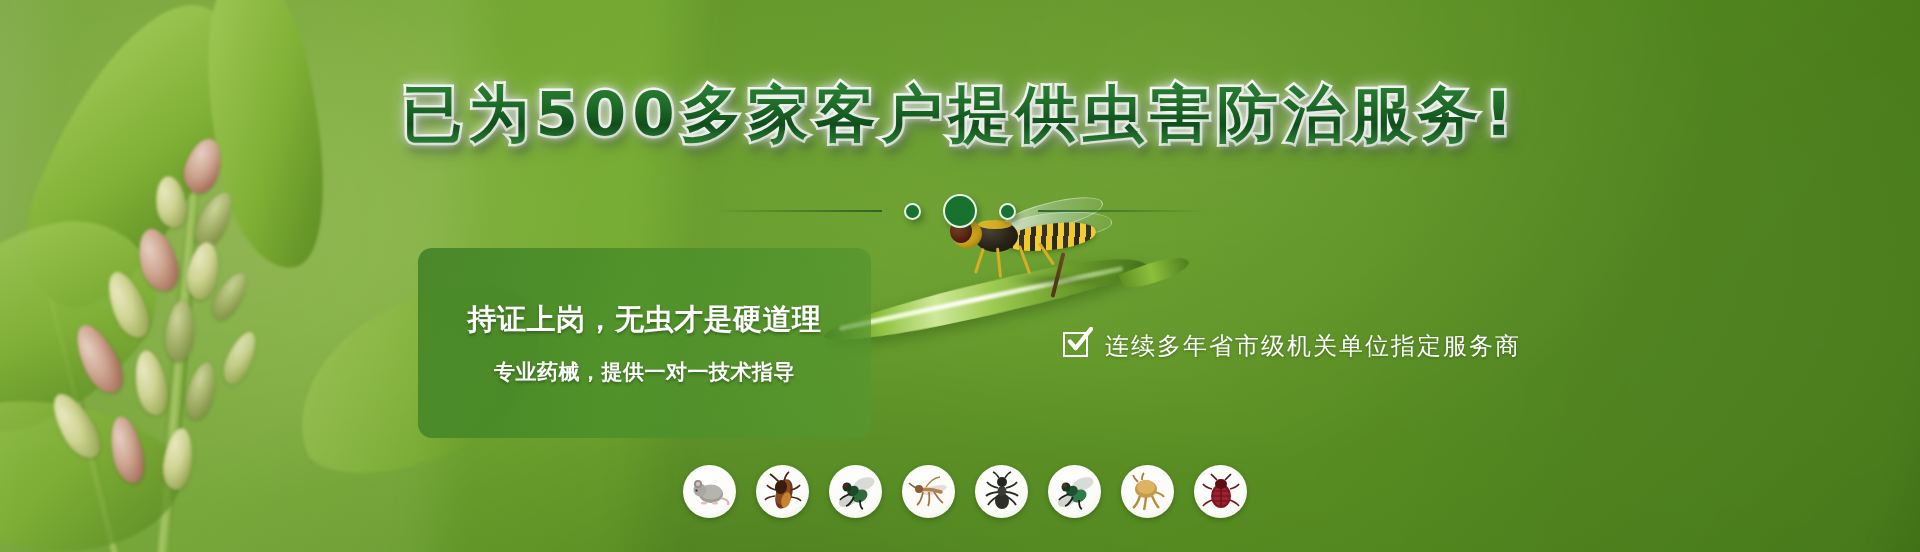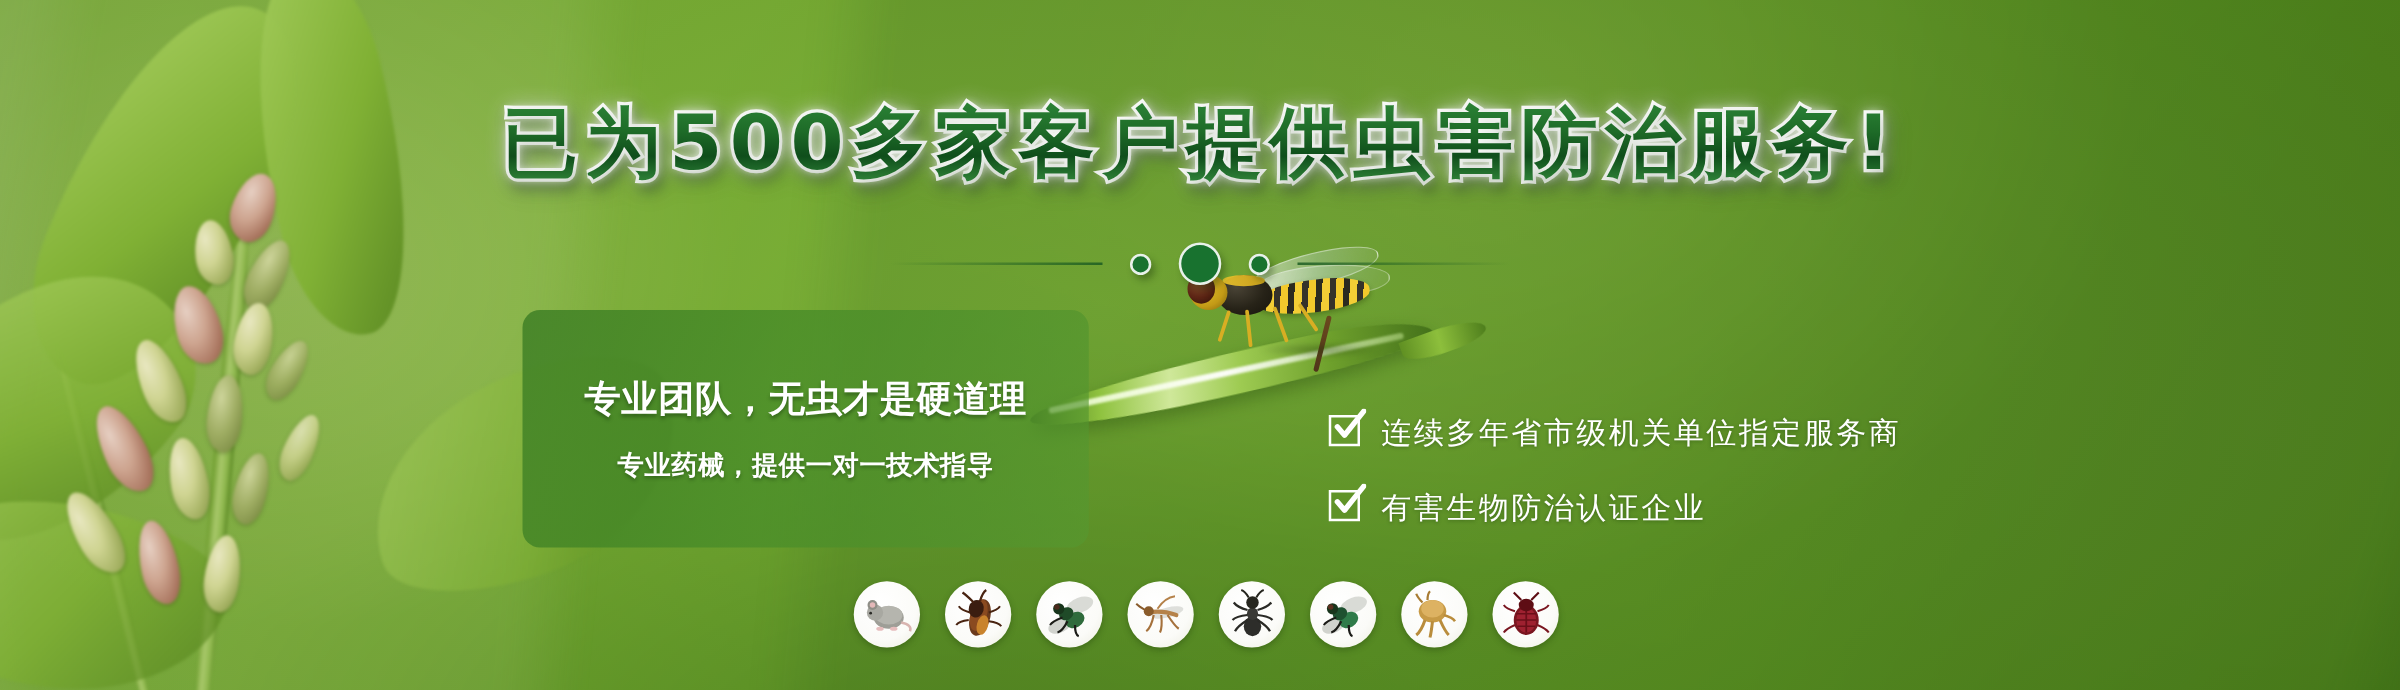--- a/index.html
+++ b/index.html
@@ -292,42 +292,33 @@
       <div class="head"></div>
       <div class="eye"></div>
       <div class="leg" style="left:44px; top:48px; width:3px; height:26px; transform:rotate(18deg);"></div>
       <div class="leg" style="left:58px; top:48px; width:3px; height:30px; transform:rotate(-6deg);"></div>
       <div class="leg" style="left:80px; top:46px; width:3px; height:30px; transform:rotate(-20deg);"></div>
       <div class="leg" style="left:100px; top:44px; width:3px; height:26px; transform:rotate(-34deg);"></div>
     </div>
   </div>
 
   <div class="panel">
-    <div class="line l2">专业团队，无虫才是硬道理</div>
+    <div class="line l2">持证上岗，无虫才是硬道理</div>
     <div class="line l3">专业药械，提供一对一技术指导</div>
   </div>
 
   <div class="bullets">
     <div class="bullet">
       <span class="cbox">
         <span class="sq"></span>
         <svg class="tick" viewBox="0 0 28 28" aria-hidden="true">
           <path d="M4 15 L10 22 L26 2" fill="none" stroke="#ffffff" stroke-width="4.4" stroke-linecap="round" stroke-linejoin="round"></path>
         </svg>
       </span>
       <span class="txt">连续多年省市级机关单位指定服务商</span>
-    </div>
-    <div class="bullet">
-      <span class="cbox">
-        <span class="sq"></span>
-        <svg class="tick" viewBox="0 0 28 28" aria-hidden="true">
-          <path d="M4 15 L10 22 L26 2" fill="none" stroke="#ffffff" stroke-width="4.4" stroke-linecap="round" stroke-linejoin="round"></path>
-        </svg>
-      </span>
-      <span class="txt">有害生物防治认证企业</span>
     </div>
   </div>
 
   <div class="pests">
 
     <div class="pest">
       <span class="glyph">
         <svg viewBox="0 0 44 44">
           <ellipse cx="23" cy="24" rx="12" ry="9" fill="#9e9e97"></ellipse>
           <ellipse cx="23" cy="22" rx="11" ry="7.5" fill="#b5b5ae"></ellipse>

